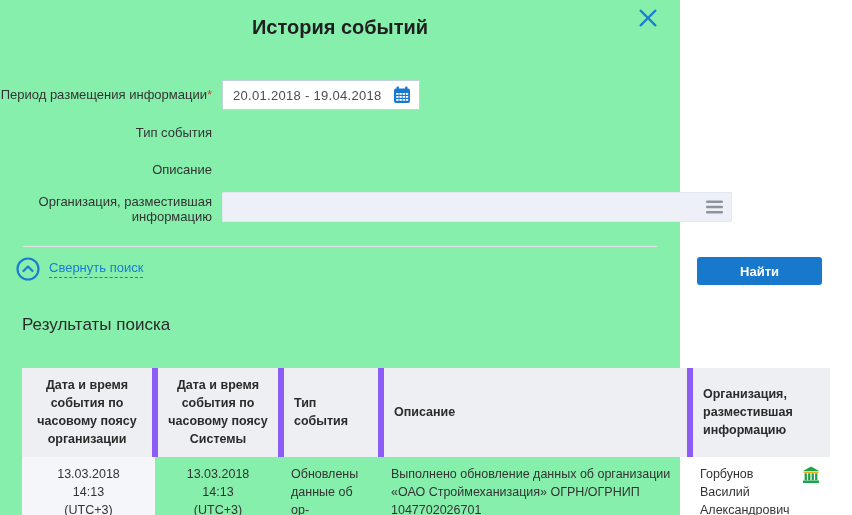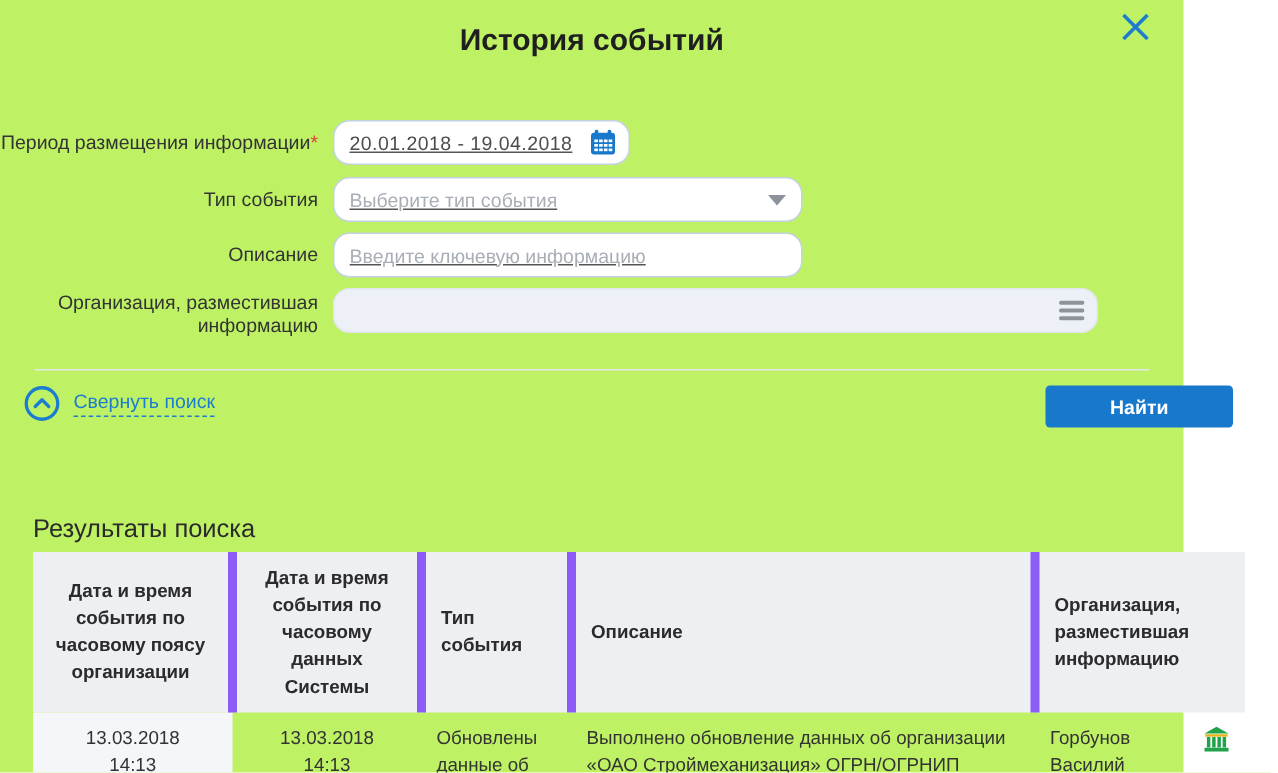--- a/index.html
+++ b/index.html
@@ -1,35 +1,35 @@
 <!DOCTYPE html>
 <html lang="ru"><head>
 <meta charset="utf-8">
 <style>
   * { margin:0; padding:0; box-sizing:border-box; }
   html,body { width:852px; height:515px; overflow:hidden; background:#fff;
     font-family:"Liberation Sans", sans-serif; color:#333; }
-  .modal { position:relative; width:789px; height:515px; background:#bef264; }
+  .modal { position:relative; width:680px; height:515px; background:#86efac; }
 
   
   .close-btn { position:absolute; top:4px; right:18px; width:28px; height:28px;
     cursor:pointer; display:flex; align-items:center; justify-content:center; }
 
   
   .title { position:absolute; top:16px; left:0; right:0; text-align:center;
     font-size:20px; font-weight:700; color:#1f1f1f; }
 
   
   .form-row { position:absolute; left:0; display:flex; }
   .form-label { width:222px; text-align:right; font-size:13px; color:#333;
     padding-right:10px; line-height:30px; }
   .form-label.multiline { line-height:15px; padding-top:2px; }
   .req { color:#e03a3a; }
-  .field { border:1px solid #c3d2e0; border-radius:11px; background:#fff;
-    height:30px; font-size:13px; color:#555; display:flex; align-items:center;text-decoration:underline; }
+  .field { border:1px solid #c3d2e0; border-radius:1px; background:#fff;
+    height:30px; font-size:13px; color:#555; display:flex; align-items:center; }
   .date-field { width:198px; padding:0 8px 0 10px; justify-content:space-between; }
   .date-text { color:#4d4d4d; letter-spacing:0.3px; }
   .select-field { width:313px; padding:0 10px; justify-content:space-between; cursor:pointer; }
   .placeholder { color:#a9aeb6; }
   .text-input { width:313px; padding:0 10px; font-family:"Liberation Sans",sans-serif; }
   input.text-input { outline:none; }
   input.text-input::placeholder { color:#a9aeb6; opacity:1; }
   .org-field { width:510px; background:#eef0f7; border:1px solid #e2e6f0;
     justify-content:flex-end; padding:0 8px; cursor:pointer; }
   .caret-down { width:0; height:0; border-left:6px solid transparent;
@@ -42,21 +42,21 @@
   .collapse-link { position:absolute; top:257px; left:16px; display:flex;
     align-items:center; cursor:pointer; }
   .collapse-text { margin-left:9px; font-size:13px; color:#1b7cd1;
     border-bottom:1px dashed #1b7cd1; padding-bottom:2px; }
   .search-btn { position:absolute; top:257px; left:697px; width:125px; height:28px;
     background:#1878cc; color:#fff; font-size:13px; font-weight:700; border:none;
     border-radius:3px; cursor:pointer; font-family:"Liberation Sans",sans-serif; }
 
   
   .results-heading { position:absolute; top:315px; left:22px; font-size:17px;
-    color:#2b2b2b; font-weight:400;margin-top:28px; }
+    color:#2b2b2b; font-weight:400; }
 
   table.results { position:absolute; top:368px; left:22px; width:808px;
     border-collapse:collapse; table-layout:fixed; font-size:12.5px; }
   table.results th { background:#edeff3; font-weight:700; color:#2b2b2b;
     padding:8px 10px; height:82px; vertical-align:middle; line-height:1.45;
     border-right:6px solid #8b5cf6; }
   table.results th:last-child { border-right:none; }
   th.c-center { text-align:center; }
   th.c-left { text-align:left; }
   table.results td { padding:8px 10px; vertical-align:top; line-height:1.45;
@@ -103,29 +103,24 @@
             <rect x="6.4" y="13" width="2.4" height="1.8"></rect>
             <rect x="9.6" y="13" width="2.4" height="1.8"></rect>
             <rect x="12.8" y="13" width="2.4" height="1.8"></rect>
         </g>
       </svg>
     </div>
   </div>
 
   <div class="form-row" style="top:118px;">
     <div class="form-label">Тип события</div>
-    <div class="field select-field">
-      <span class="placeholder">Выберите тип события</span>
-      <span class="caret-down"></span>
-    </div>
   </div>
 
   <div class="form-row" style="top:155px;">
     <div class="form-label">Описание</div>
-    <input class="field text-input" type="text" placeholder="Введите ключевую информацию" style="">
   </div>
 
   <div class="form-row" style="top:192px;">
     <div class="form-label multiline" style="white-space:pre-line;">Организация, разместившая
 информацию</div>
     <div class="field org-field">
       <svg width="17" height="14" viewBox="0 0 17 14">
         <rect x="0" y="0.5" width="17" height="2.6" rx="1.3" fill="#8d939c"></rect>
         <rect x="0" y="5.7" width="17" height="2.6" rx="1.3" fill="#8d939c"></rect>
         <rect x="0" y="10.9" width="17" height="2.6" rx="1.3" fill="#8d939c"></rect>
@@ -151,21 +146,21 @@
     <colgroup>
       <col style="width:133px">
         <col style="width:126px">
         <col style="width:100px">
         <col style="width:309px">
         <col style="width:140px">
     </colgroup>
     <thead>
       <tr>
         <th class="c-center">Дата и время события по часовому поясу организации</th>
-        <th class="c-center">Дата и время события по часовому данных Системы</th>
+        <th class="c-center">Дата и время события по часовому поясу Системы</th>
         <th class="c-left">Тип события</th>
         <th class="c-left">Описание</th>
         <th class="c-left">Организация, разместившая информацию</th>
       </tr>
     </thead>
     <tbody>
       <tr>
         <td class="time-cell first-col">13.03.2018
 14:13
 (UTC+3)</td>

